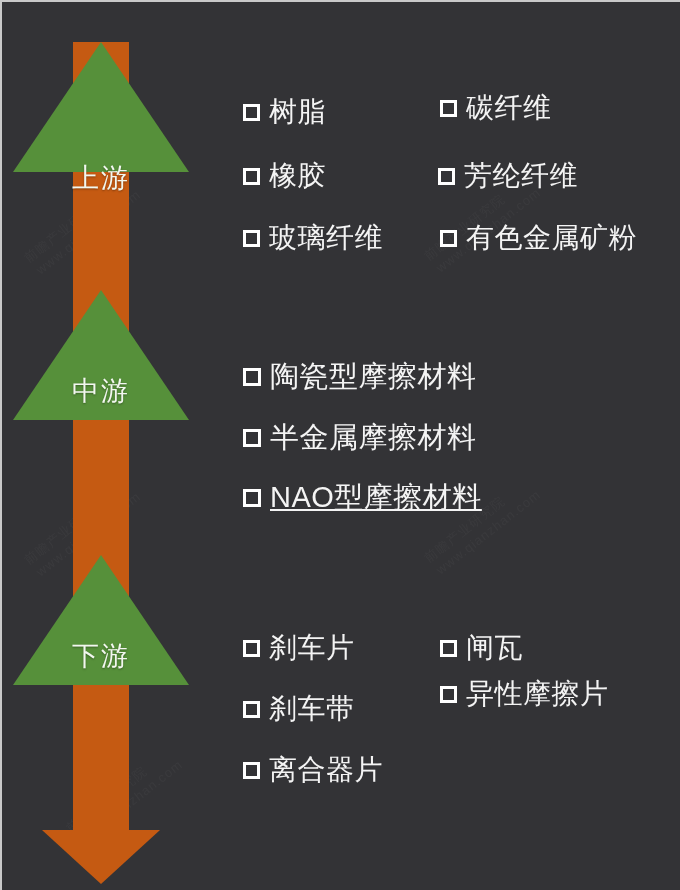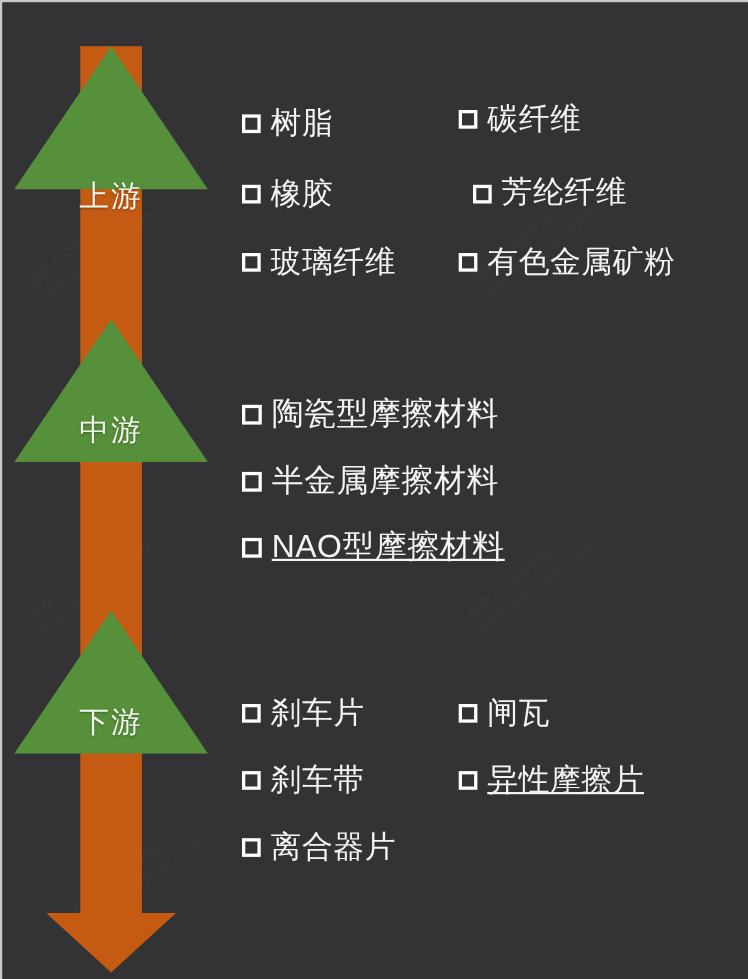--- a/index.html
+++ b/index.html
@@ -73,20 +73,21 @@
     pointer-events: none;
   }
 
   
   .item {
     position: absolute;
     display: flex;
     align-items: center;
     white-space: nowrap;
     color: #f4f4f4;
+    margin-left: 23px;
   }
   .checkbox {
     display: inline-block;
     width: 17px;
     height: 17px;
     border: 3px solid #ffffff;
     box-sizing: border-box;
     margin-right: 9px;
     flex: 0 0 auto;
   }
@@ -137,21 +138,21 @@
         <span class="item-label">橡胶</span>
       </div>
       <div class="item" style="left: 218px; top: 222px;">
         <span class="checkbox"></span>
         <span class="item-label">玻璃纤维</span>
       </div>
       <div class="item" style="left: 415px; top: 92px;">
         <span class="checkbox"></span>
         <span class="item-label">碳纤维</span>
       </div>
-      <div class="item" style="left: 428px; top: 160px; font-family: Liberation Serif, serif;">
+      <div class="item" style="left: 413px; top: 160px;">
         <span class="checkbox"></span>
         <span class="item-label">芳纶纤维</span>
       </div>
       <div class="item" style="left: 415px; top: 222px;">
         <span class="checkbox"></span>
         <span class="item-label">有色金属矿粉</span>
       </div>
       <div class="item lg" style="left: 218px; top: 360px;">
         <span class="checkbox"></span>
         <span class="item-label">陶瓷型摩擦材料</span>
@@ -173,19 +174,19 @@
         <span class="item-label">刹车带</span>
       </div>
       <div class="item" style="left: 218px; top: 754px;">
         <span class="checkbox"></span>
         <span class="item-label">离合器片</span>
       </div>
       <div class="item" style="left: 415px; top: 632px;">
         <span class="checkbox"></span>
         <span class="item-label">闸瓦</span>
       </div>
-      <div class="item" style="left: 415px; top: 693px; text-decoration: underline;">
+      <div class="item" style="left: 415px; top: 678px;">
         <span class="checkbox"></span>
         <span class="item-label">异性摩擦片</span>
       </div>
     </div>
 
 </div>
 
 </body></html>

